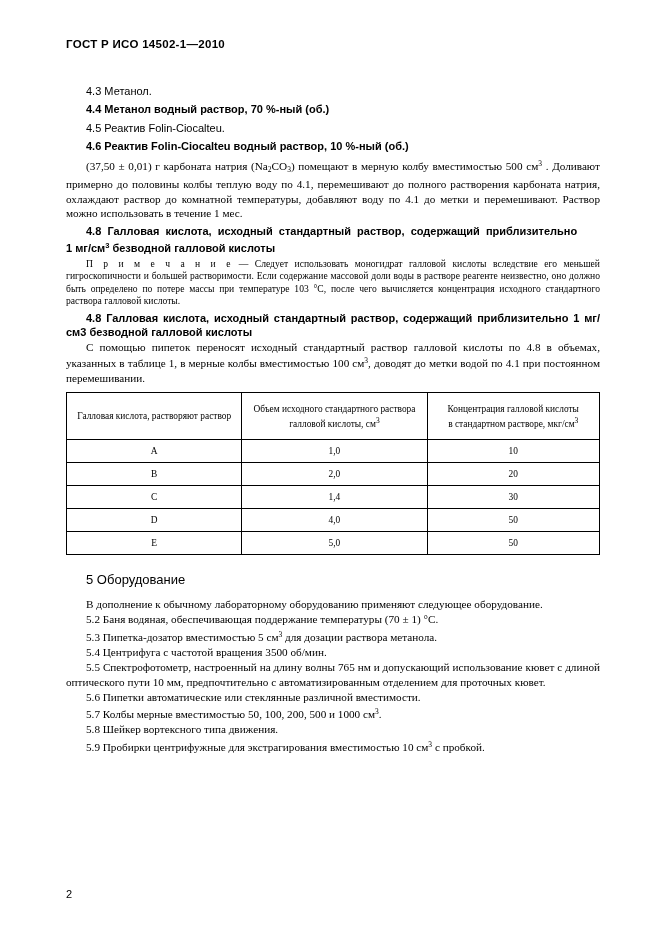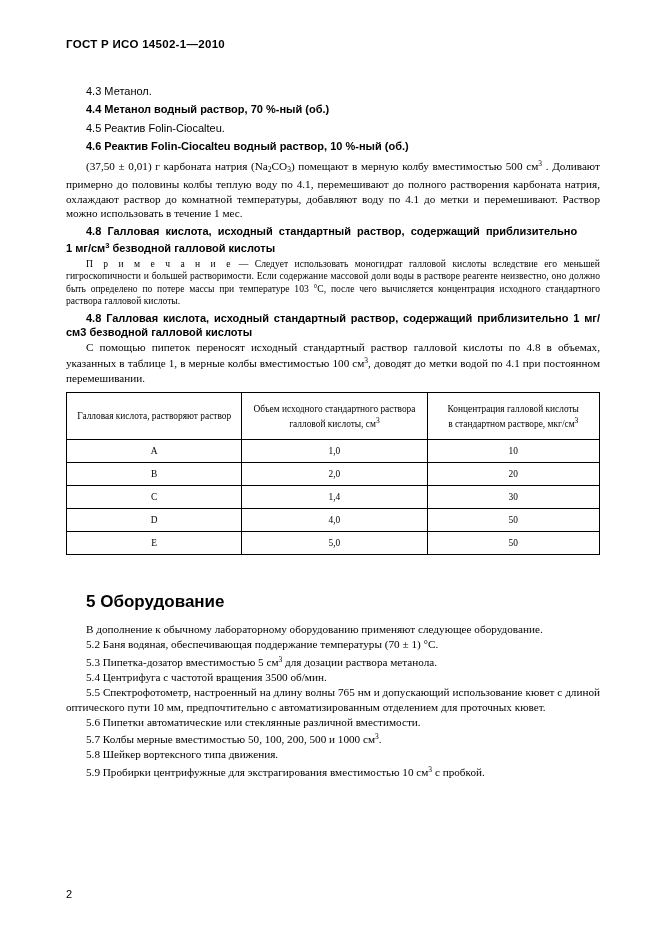--- a/index.html
+++ b/index.html
@@ -109,23 +109,23 @@
     line-height: 12px;
   }
   tbody td {
     height: 16px;
   }
   .col1 { width: 176px; }
   .col2 { width: 186px; }
   .col3 { width: 172px; text-align: center; }
   .bigsec {
     font-family: "Liberation Sans", sans-serif;
-    font-weight: bold;
-    font-size: 17px;
-    margin-top: 37px;
+    font-weight: normal;
+    font-size: 13px;
+    margin-top: 17px;
     margin-bottom: 10px;
     text-indent: 20px;
   }
   .pagenum {
     position: absolute;
     left: 66px;
     top: 888px;
     font-family: "Liberation Sans", sans-serif;
     font-size: 11px;
   }

